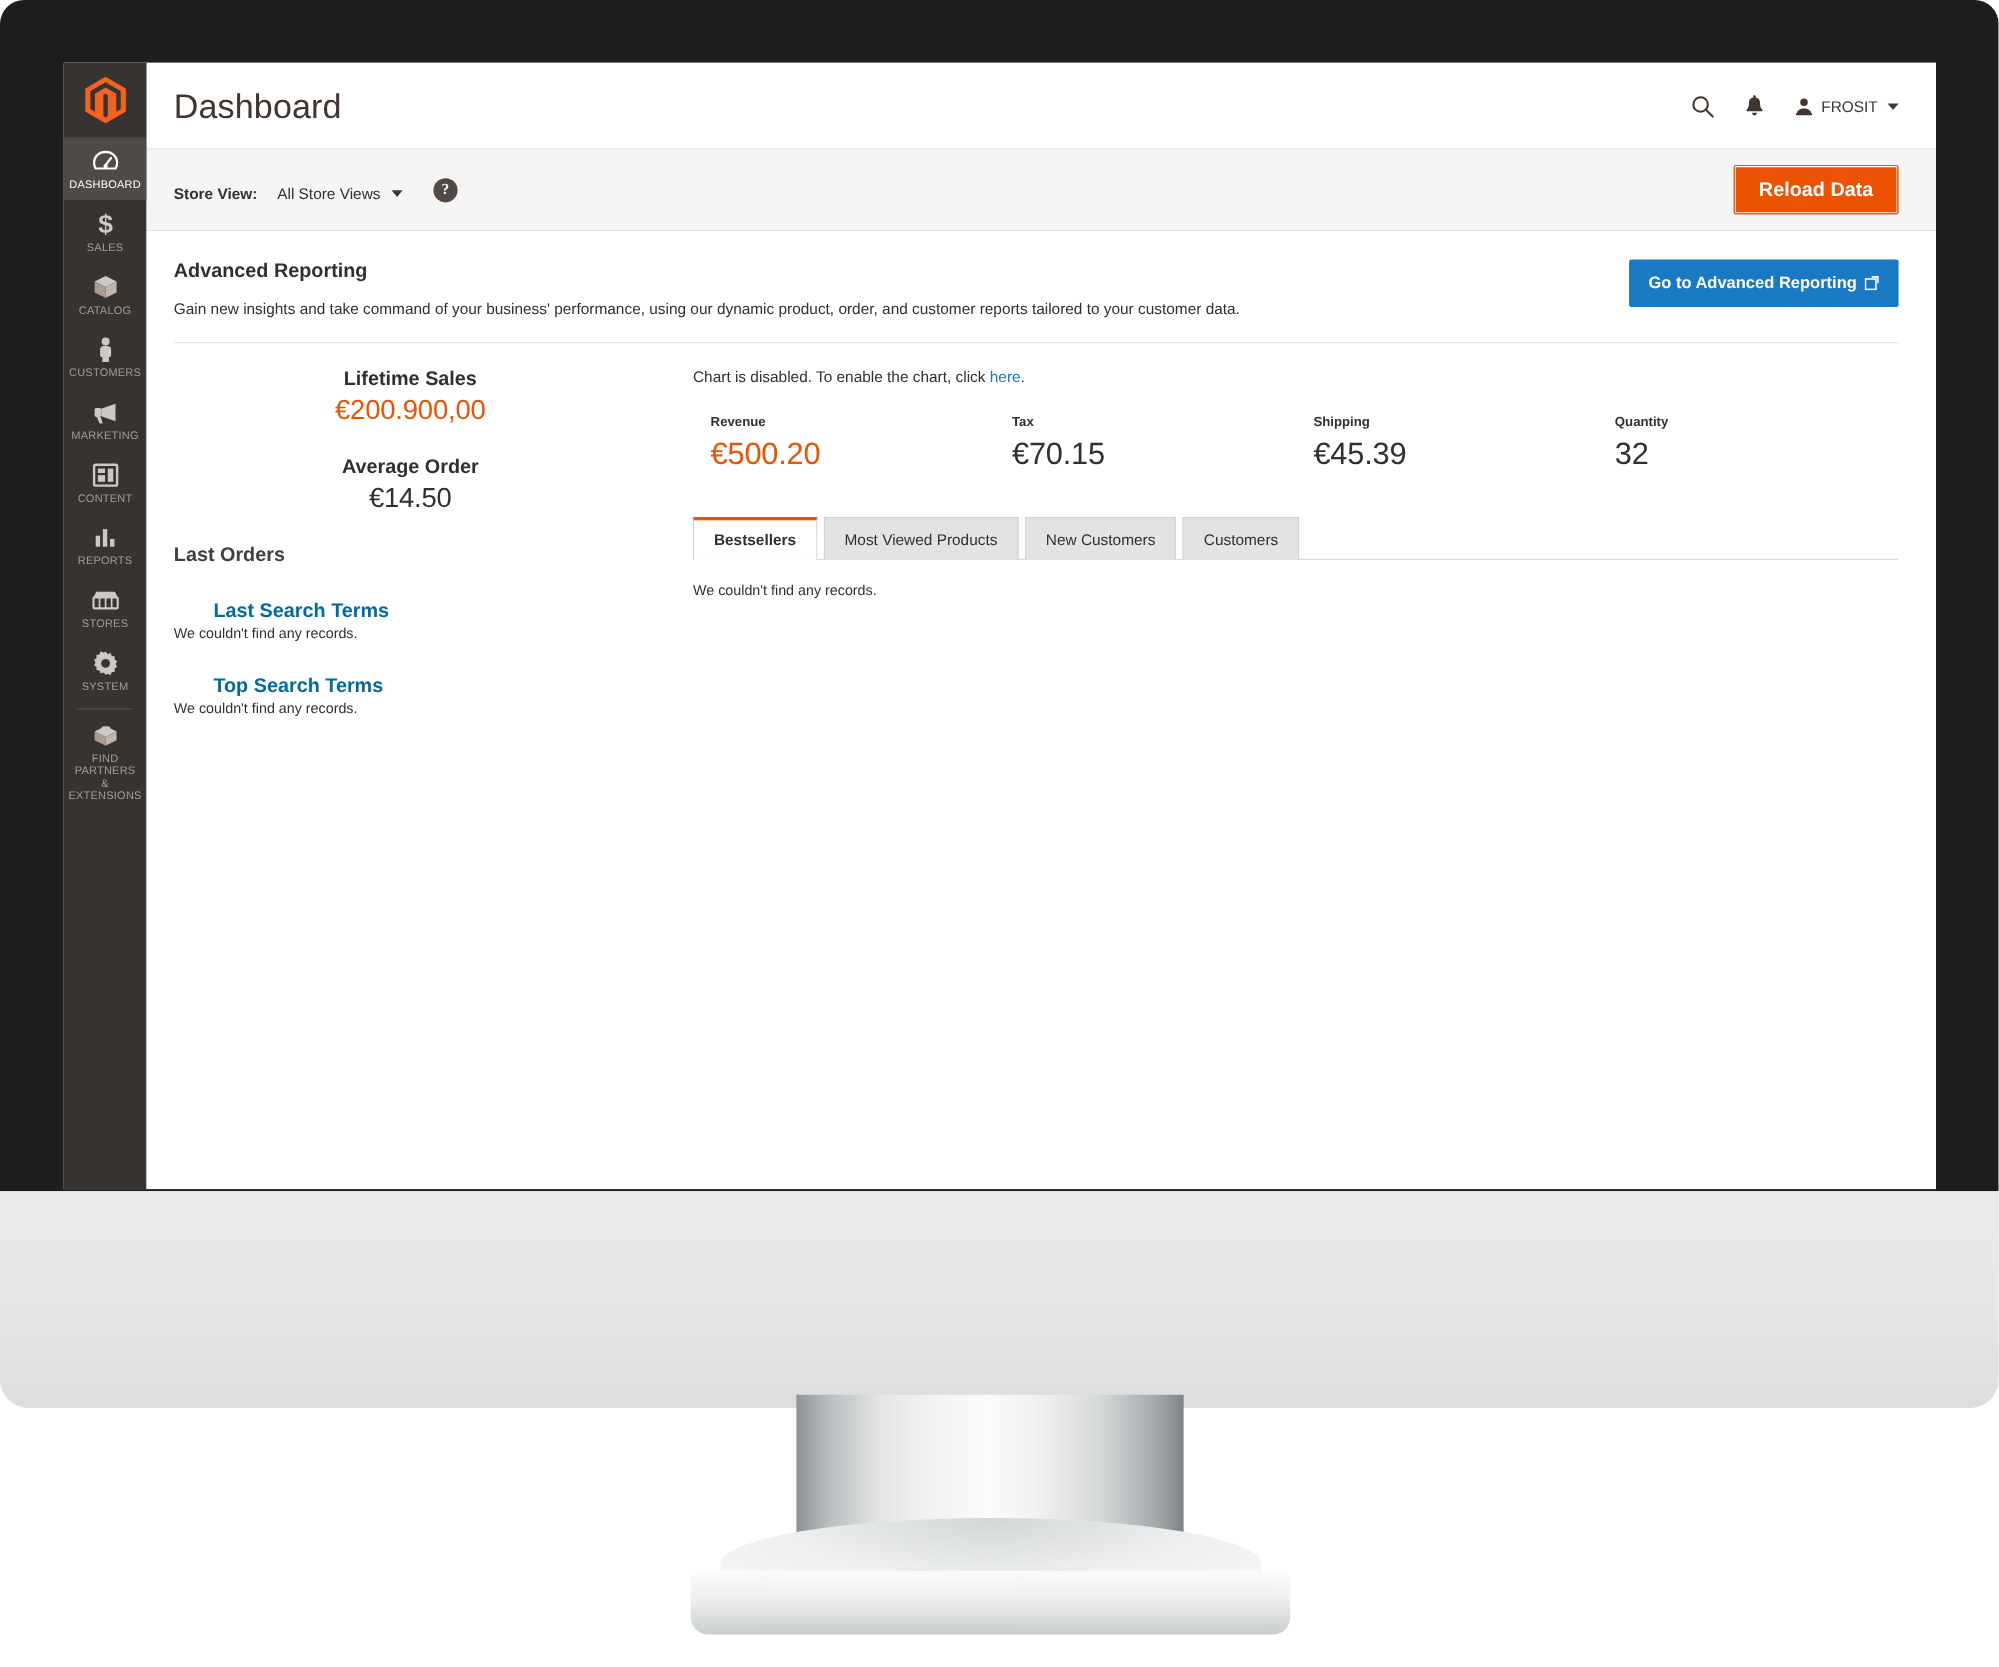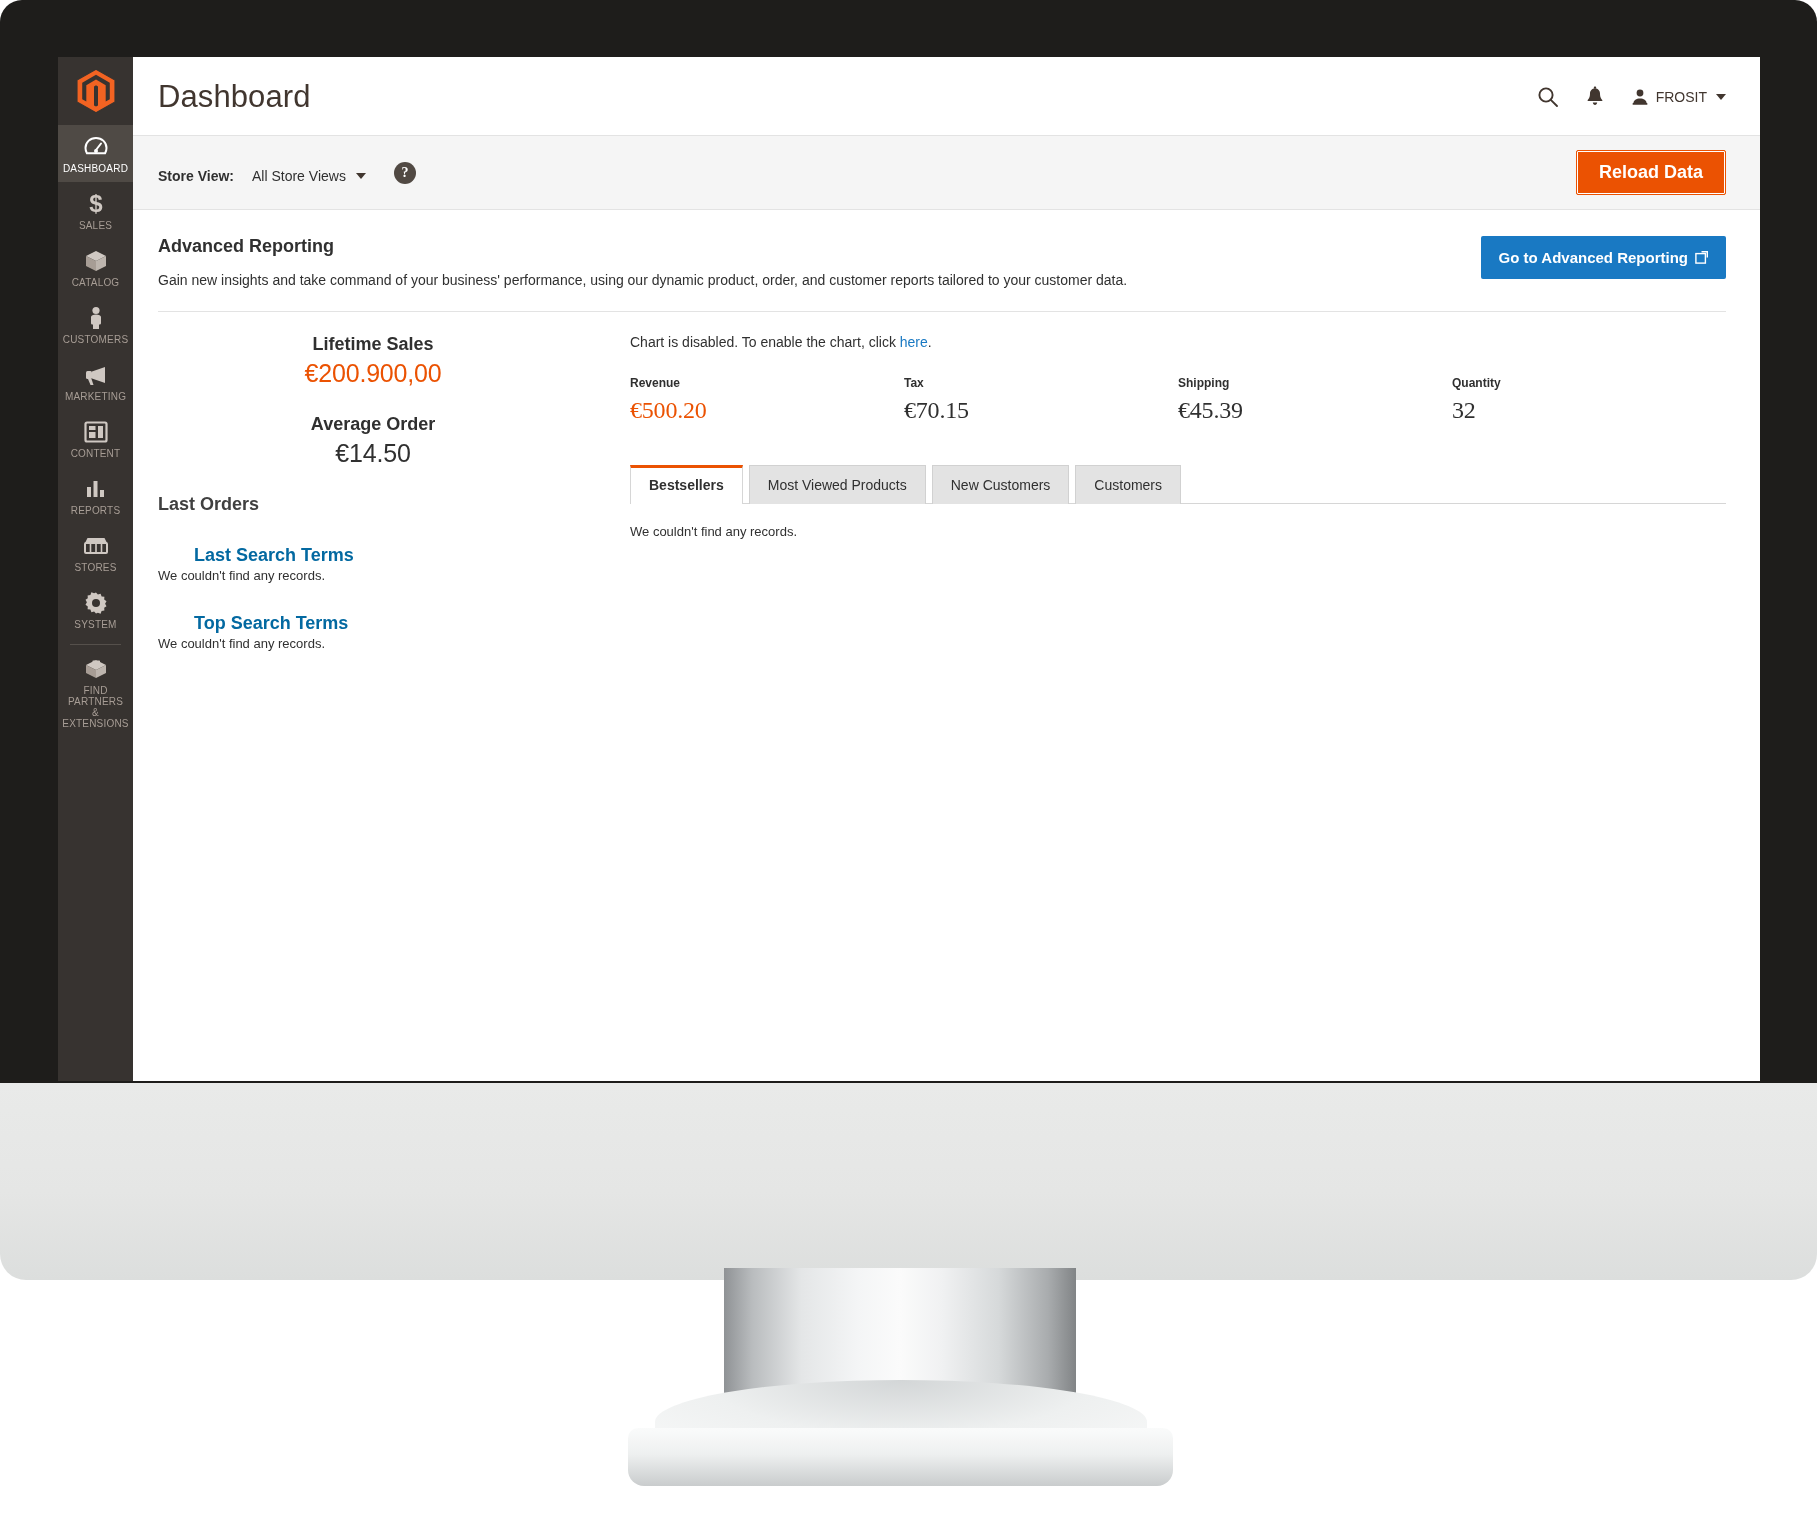--- a/index.html
+++ b/index.html
@@ -355,32 +355,31 @@
     color: #303030;
     margin-bottom: 26px;
   }
   .chart-disabled a { color: #1979c3; text-decoration: none; cursor: pointer; }
 
   .totals-row {
     display: flex;
     gap: 0;
     margin-bottom: 40px;
   }
-  .total-item { flex: 1 1 0; min-width: 0; }
+  .total-item { flex: 1 1 0; min-width: 0; margin-left: 16px; }
   .total-label {
     font-size: 12px;
     font-weight: bold;
     color: #303030;
     margin-bottom: 7px;
   }
   .total-value {
-    font-size: 24px;
+    font-size: 28px;
     color: #303030;
     letter-spacing: -0.2px;
-    font-family: Liberation Serif, serif;
   }
   .total-value.accent { color: #eb5202; }
 
   .tabs {
     display: flex;
     align-items: flex-end;
     border-bottom: 1px solid #d6d6d6;
     gap: 6px;
   }
   .tab {

